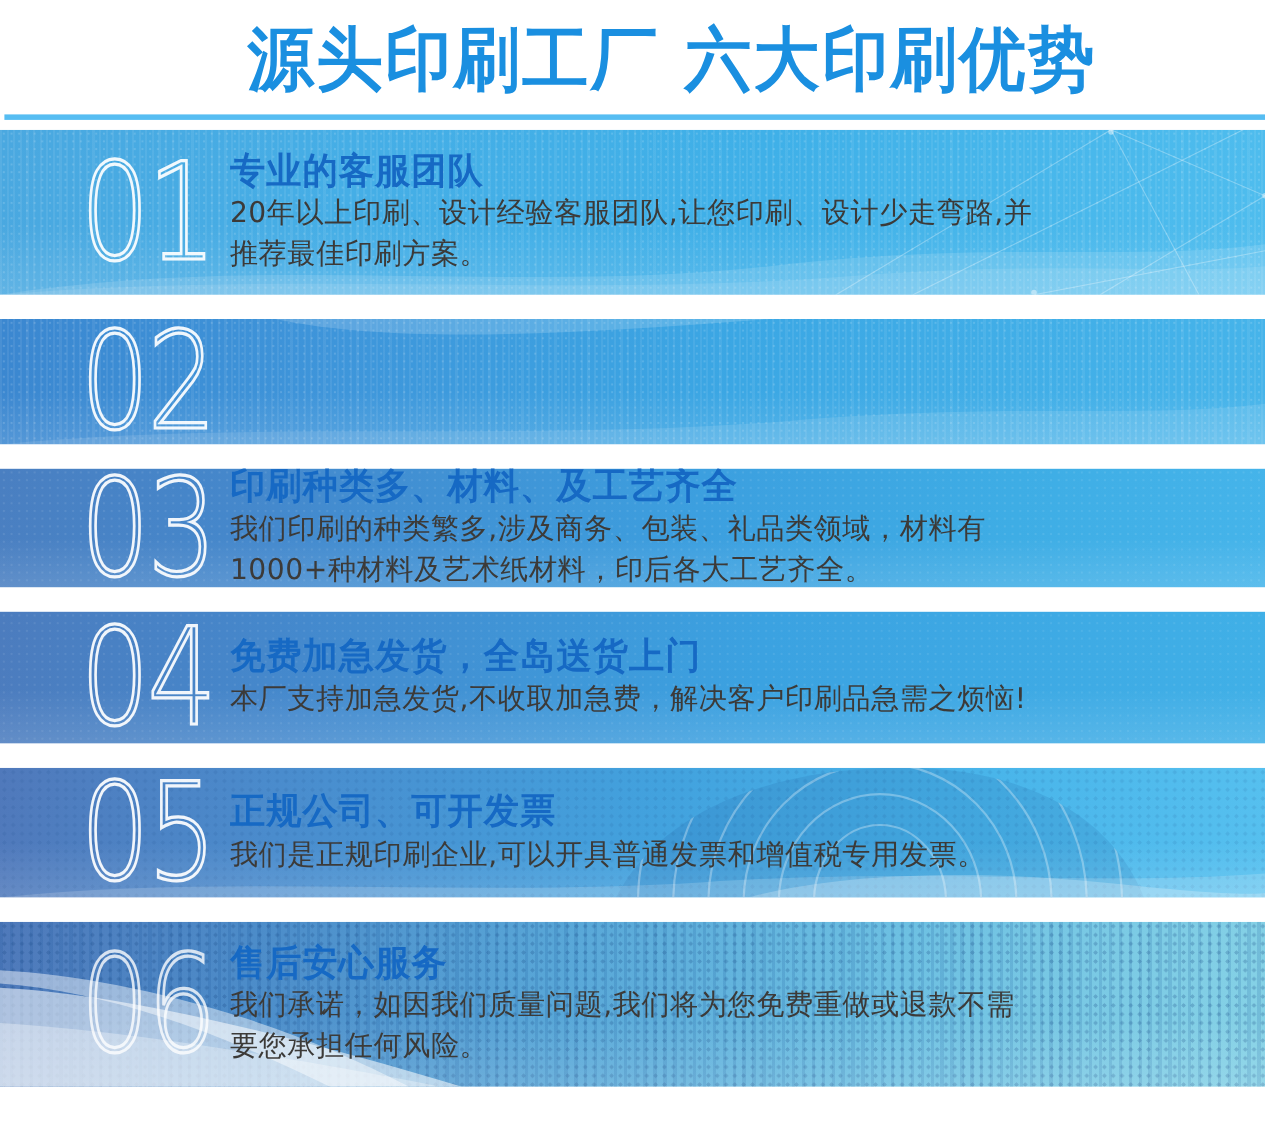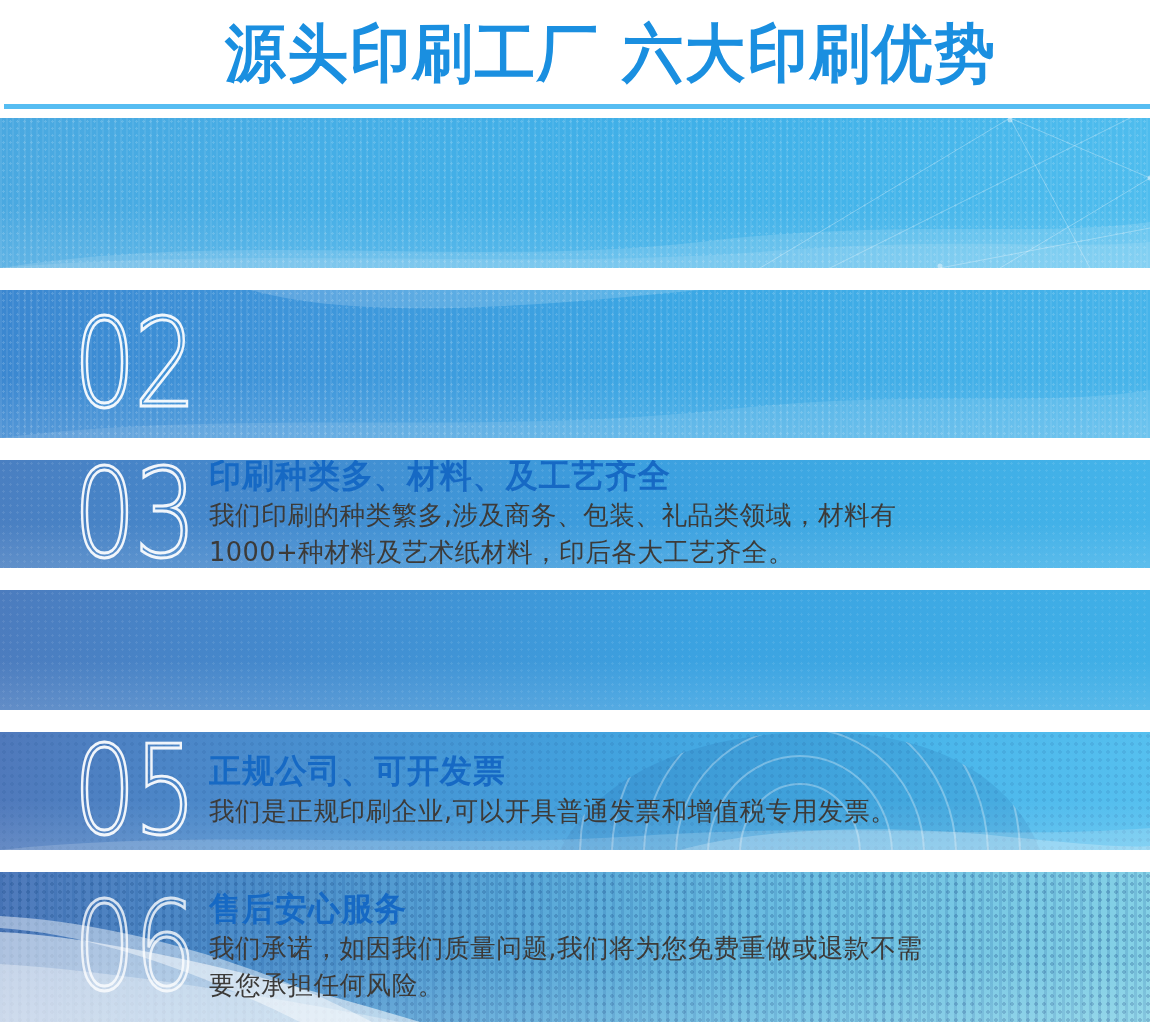--- a/index.html
+++ b/index.html
@@ -141,21 +141,21 @@
     transform: scaleX(0.985);
     transform-origin: left center;
   }
   .card-body .ln { display: block; white-space: nowrap; }
 
   
   .card-01 { height: 150px; }
   .card-01 .card-bg {
     background: linear-gradient(100deg, #4aa8e0 0%, #45aee6 28%, #3fb0e8 60%, #4fbdee 100%);
   }
-  .card-02 { height: 148px; }
+  .card-02 { height: 114px; }
   .card-02 .card-bg {
     background: linear-gradient(95deg, #3b87d0 0%, #3e95da 26%, #3ba7e4 58%, #46b4ea 100%);
   }
   .card-03 { height: 108px; }
   .card-03 .card-bg {
     background: linear-gradient(95deg, #4a7fc1 0%, #4489cd 22%, #3c9fdf 55%, #3eade5 80%, #45b4ea 100%);
   }
   .card-04 { height: 120px; }
   .card-04 .card-bg {
     background: linear-gradient(95deg, #4c7cbe 0%, #4489cd 24%, #3ba2e1 60%, #40b0e7 100%);
@@ -262,20 +262,30 @@
           </svg>
         </div>
         <div class="tex-wave">
           <svg viewBox="0 0 1150 150" preserveAspectRatio="none">
             <path d="M0 150 C 240 112, 470 150, 700 124 C 900 100, 1030 120, 1150 104 L1150 150 Z" fill="rgba(255,255,255,0.13)"></path>
             <path d="M0 150 C 260 128, 520 152, 760 134 C 960 118, 1060 132, 1150 124 L1150 150 Z" fill="rgba(255,255,255,0.10)"></path>
           </svg>
         </div>
         <div class="tex-sheen"></div>
       </div>
+      <div class="card-inner">
+        <div class="num">01</div>
+        <div class="txt">
+          <div class="card-title">专业的客服团队</div>
+          <div class="card-body">
+            <span class="ln">20年以上印刷、设计经验客服团队,让您印刷、设计少走弯路,并</span>
+            <span class="ln">推荐最佳印刷方案。</span>
+          </div>
+        </div>
+      </div>
     </div>
 
     <div class="card card-02">
       <div class="card-bg"></div>
       <div class="card-tex">
         <div class="tex-stripes"></div>
         <div class="tex-dots"></div>
         <div class="tex-wave">
           <svg viewBox="0 0 1150 148" preserveAspectRatio="none">
             <path d="M250 0 C 360 30, 520 18, 700 0 L250 0 Z" fill="rgba(255,255,255,0.16)"></path>
@@ -305,20 +315,29 @@
           </div>
         </div>
       </div>
     </div>
 
     <div class="card card-04">
       <div class="card-bg"></div>
       <div class="card-tex">
         <div class="tex-dots" style="opacity:.40"></div>
         <div class="tex-sheen"></div>
+      </div>
+      <div class="card-inner">
+        <div class="num">04</div>
+        <div class="txt">
+          <div class="card-title">免费加急发货，全岛送货上门</div>
+          <div class="card-body">
+            <span class="ln">本厂支持加急发货,不收取加急费，解决客户印刷品急需之烦恼!</span>
+          </div>
+        </div>
       </div>
     </div>
 
     <div class="card card-05">
       <div class="card-bg"></div>
       <div class="card-tex">
         <div class="tex-dots-strong" style="opacity:.38"></div>
         <div class="tex-wave">
           <svg viewBox="0 0 1150 118" preserveAspectRatio="none">
             <defs>

